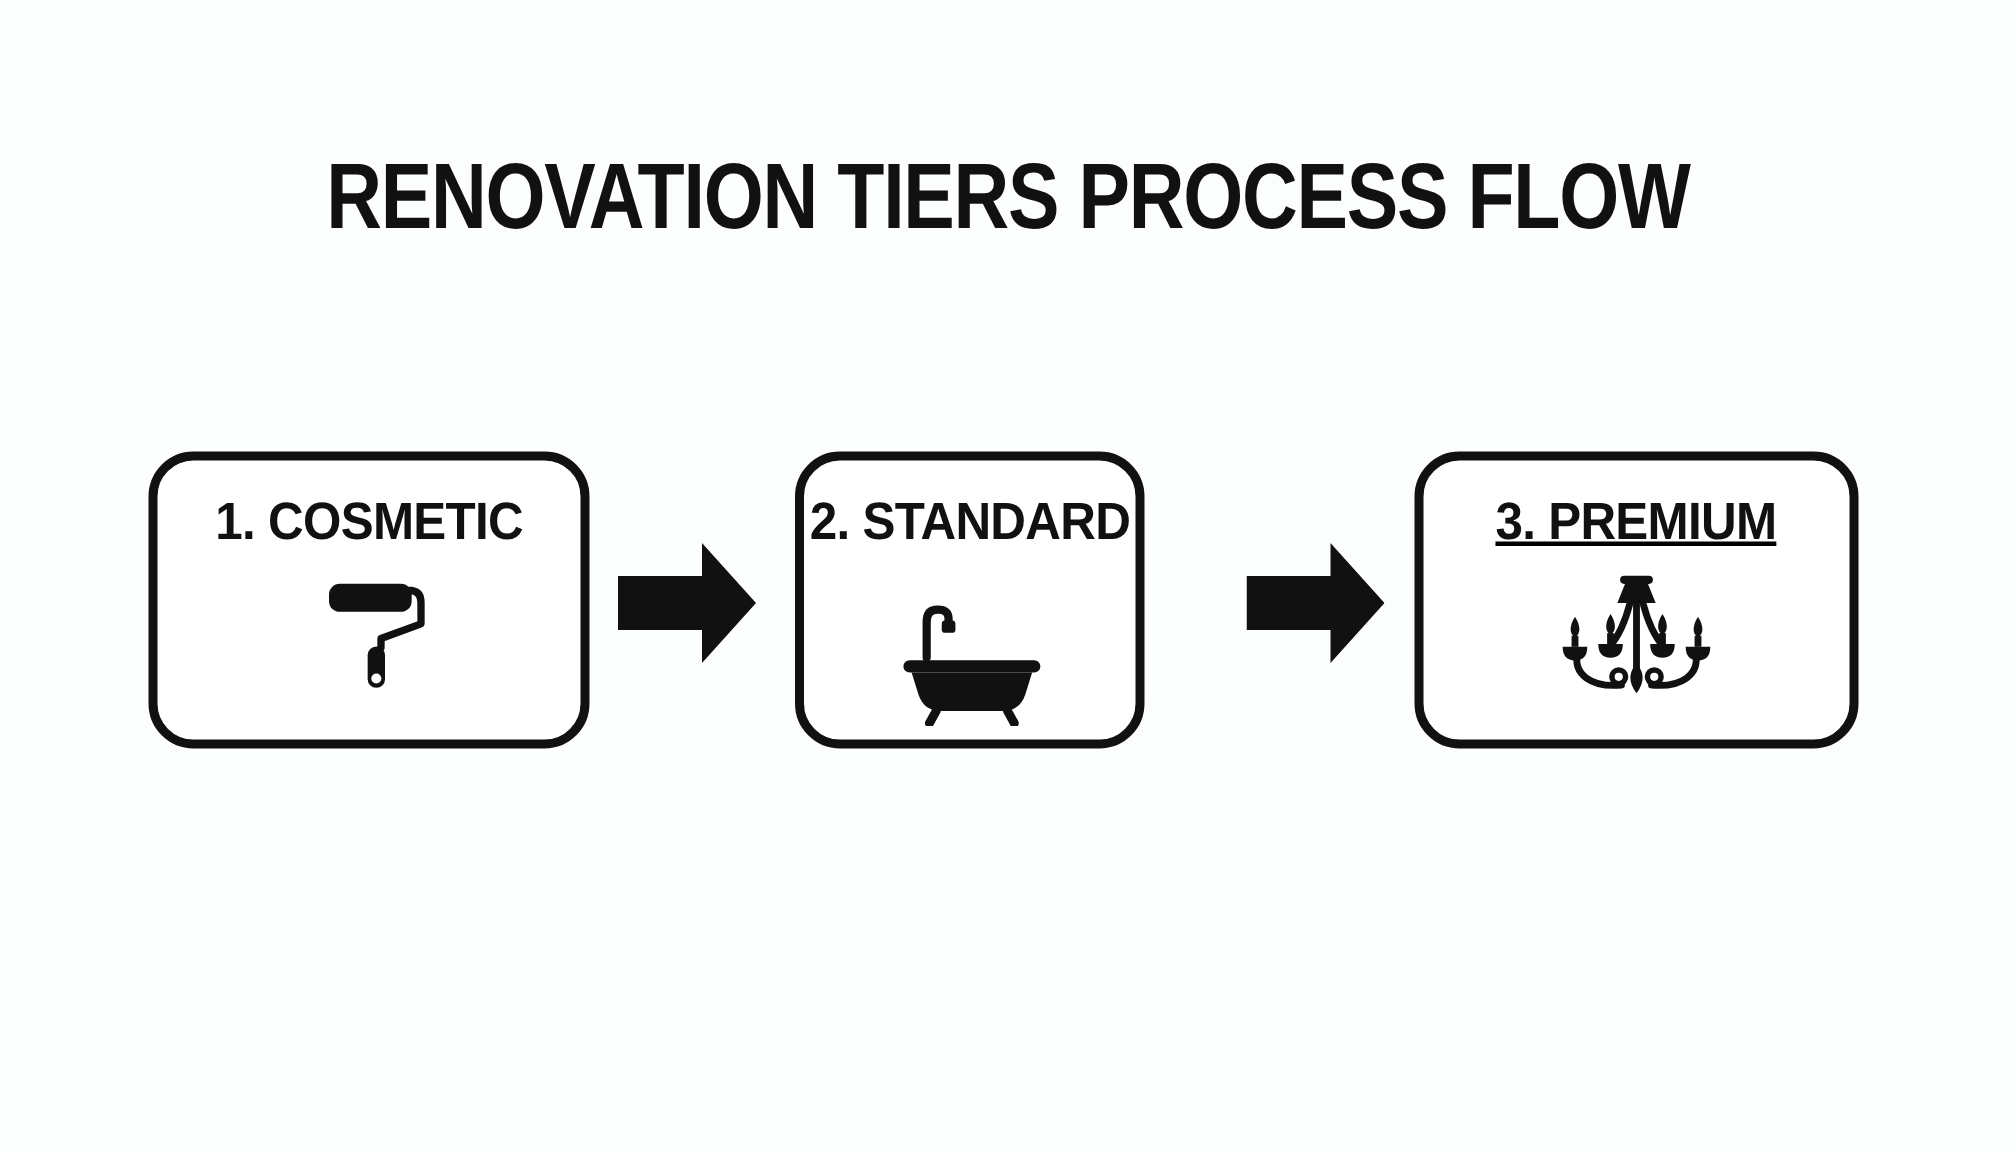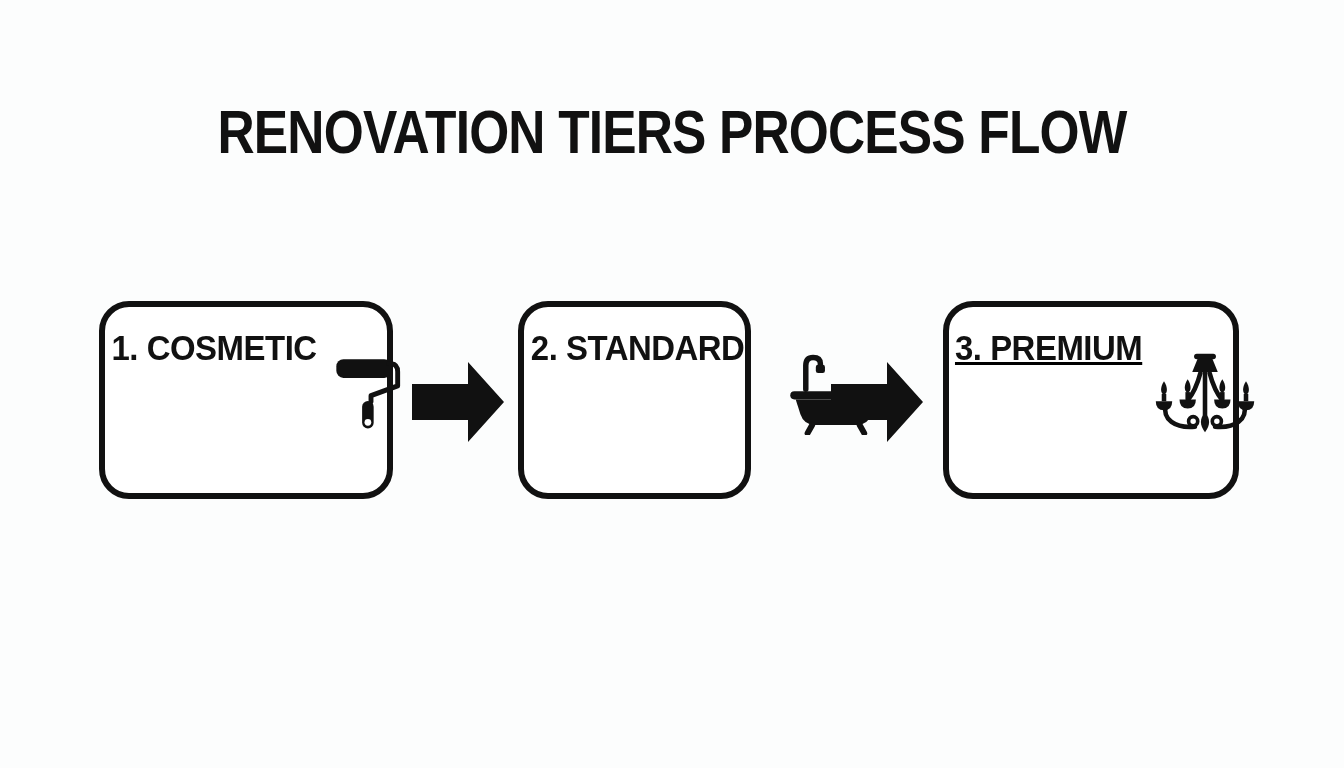--- a/index.html
+++ b/index.html
@@ -35,24 +35,25 @@
     white-space:nowrap;
   }
   .step-box{
     position:absolute;
     top:301px;
     height:198px;
     background:var(--box-fill);
     border:6px solid var(--ink);
     border-radius:30px;
     display:flex;
-    flex-direction:row;
+    flex-direction:column;
+    align-items:center;
   }
   .step-box.pos-1{left:99px;width:294px;}
-  .step-box.pos-2{left:518px;width:233px;gap:33px;}
+  .step-box.pos-2{left:530px;width:233px;gap:33px;}
   .step-box.pos-3{left:943px;width:296px;text-decoration:underline;}
   .step-label{
     margin-top:22px;
     font-size:35px;
     line-height:38px;
     font-weight:700;
     color:var(--ink);
     letter-spacing:-0.5px;
     transform:scaleX(0.94);
     white-space:nowrap;

